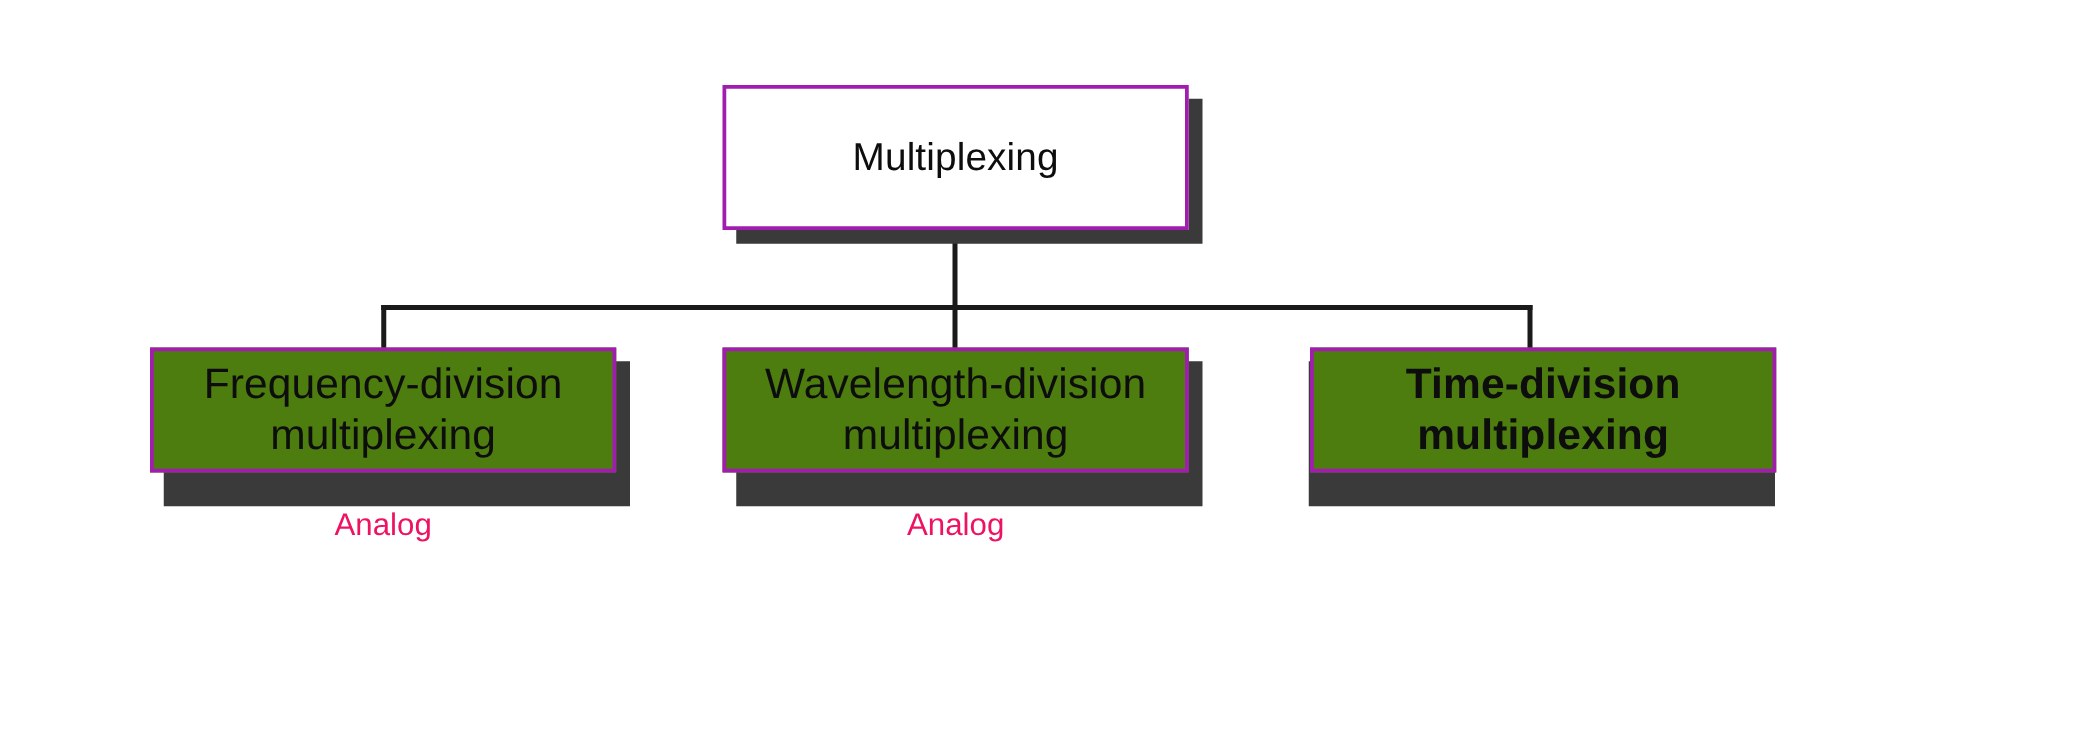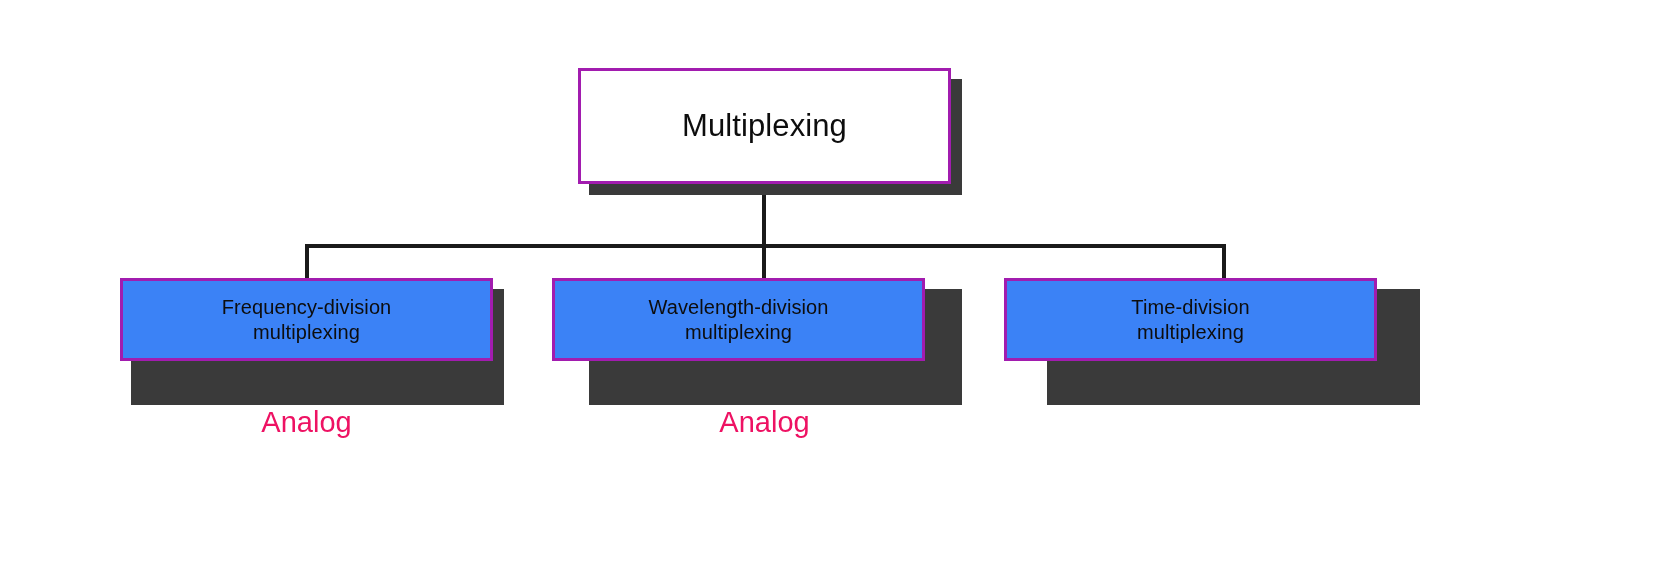--- a/index.html
+++ b/index.html
@@ -53,35 +53,35 @@
     left: 589px;
     top: 79px;
     width: 373px;
     height: 116px;
   }
 
   
   .leaf-node {
     top: 278px;
     width: 373px;
-    height: 83px;
-    background: #3b82f6;
-    font-size: 20px;
+    height: 100px;
+    background: #4d7c0f;
+    font-size: 34px;
   }
   .leaf-shadow {
     top: 289px;
     width: 373px;
     height: 116px;
   }
 
   .leaf-1 { left: 120px; }
   .leaf-1-shadow { left: 131px; }
-  .leaf-2 { left: 552px; justify-content: center; }
+  .leaf-2 { left: 578px; justify-content: center; }
   .leaf-2-shadow { left: 589px; }
-  .leaf-3 { left: 1004px; }
+  .leaf-3 { left: 1048px; font-weight: bold; }
   .leaf-3-shadow { left: 1047px; }
 
   .node-label {
     display: block;
     padding: 0 10px;
     white-space: pre-line;
   }
 
   
   .conn {
@@ -124,21 +124,21 @@
     top: 244px;
     height: 38px;
   }
 
   
   .caption {
     position: absolute;
     top: 406px;
     width: 373px;
     text-align: center;
-    font-size: 29px;
+    font-size: 25px;
     color: #ee1263;
     z-index: 3;
   }
   .caption-1 { left: 120px; }
   .caption-2 { left: 578px; }
   .caption-3 { left: 1036px; }
 </style>
 </head>
 <body>
 

